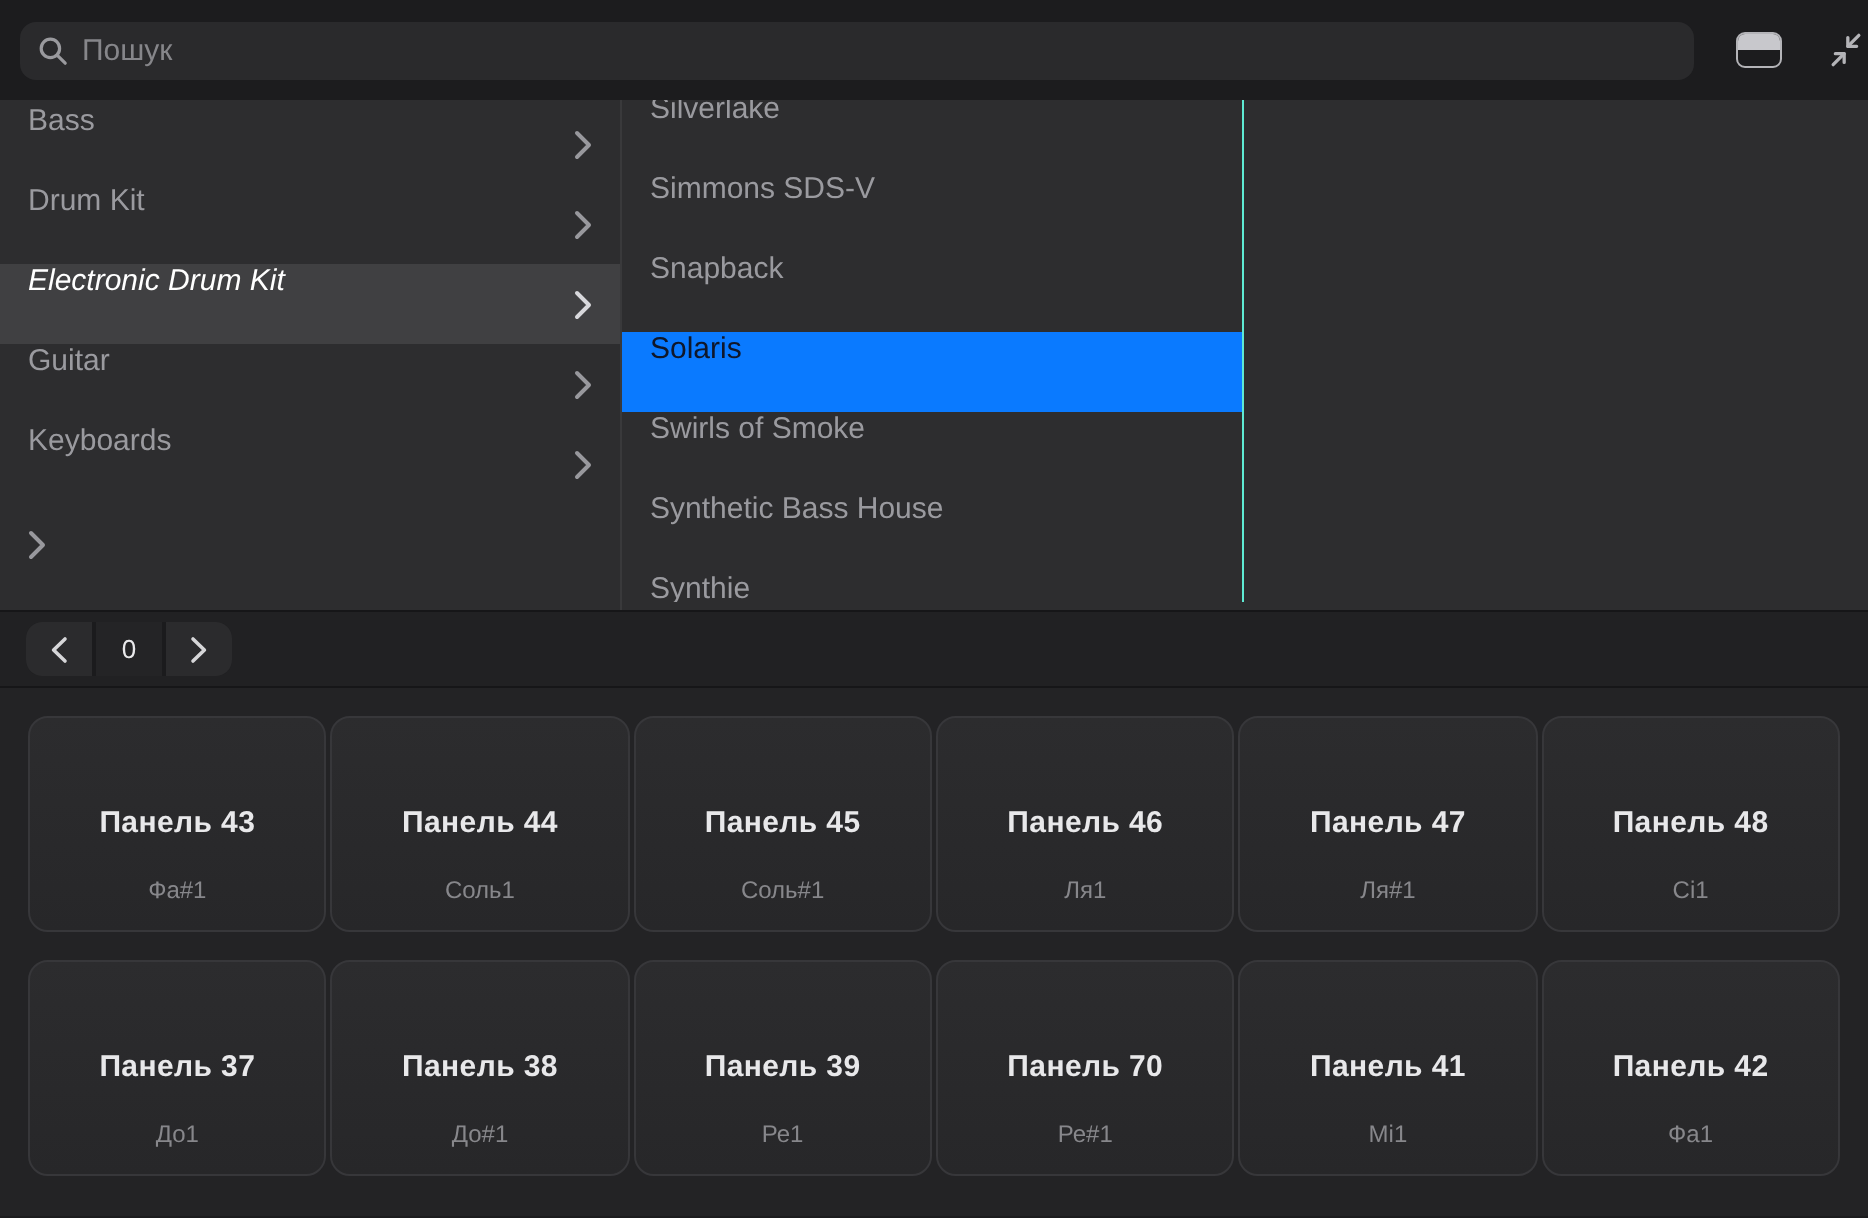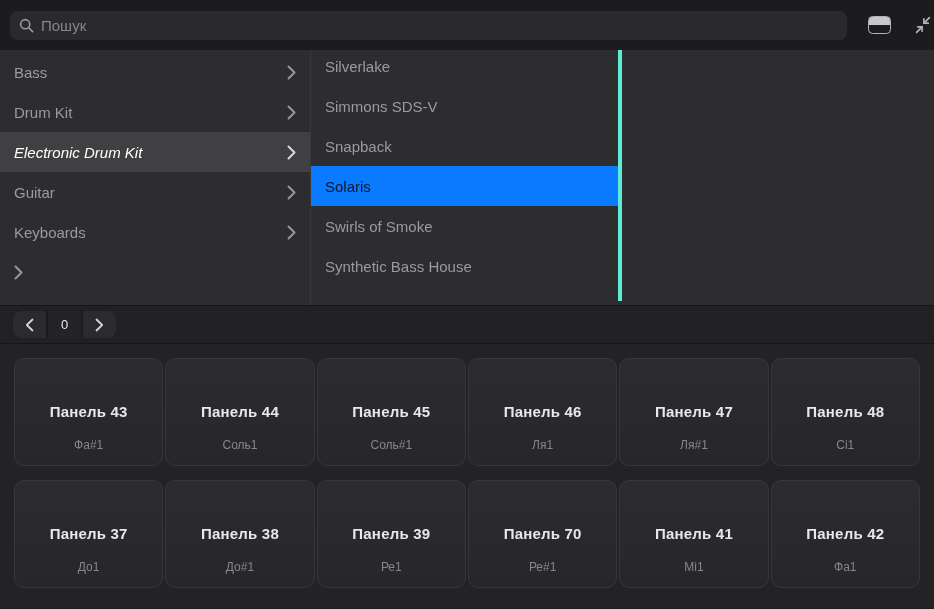--- a/index.html
+++ b/index.html
@@ -37,25 +37,25 @@
     background:#c8c8cc;
   }
 
   
   .browser {
     height:255px; background:#2d2d2f; position:relative; overflow:hidden;
     display:flex;
   }
   .col { height:100%; overflow:hidden; }
   .col-categories { width:311px; border-right:1px solid #39393b; padding-top:2px; }
-  .col-patches   { width:311px; border-right:4px solid #5eead4; margin-top:-4px; }
+  .col-patches   { width:311px; border-right:1px solid #5eead4; margin-top:-4px; }
   .col-empty { flex:1; }
 
   .row {
-    height:40px; display:flex; align-items:center; padding:0 14px;
+    height:40px; display:flex; padding:0 14px;
     color:#9a9a9f; font-size:15px; cursor:pointer;
   }
   .row .lbl { flex:1; overflow:hidden; white-space:nowrap; }
   .row.cat-selected { background:#404042; color:#fff;font-style:italic; }
   .row.patch-selected { background:#0a7aff; color:#0f172a; }
   .chev { flex:0 0 auto; display:flex; align-items:center; }
 
   
   .stepperbar {
     height:39px; background:#212123;

